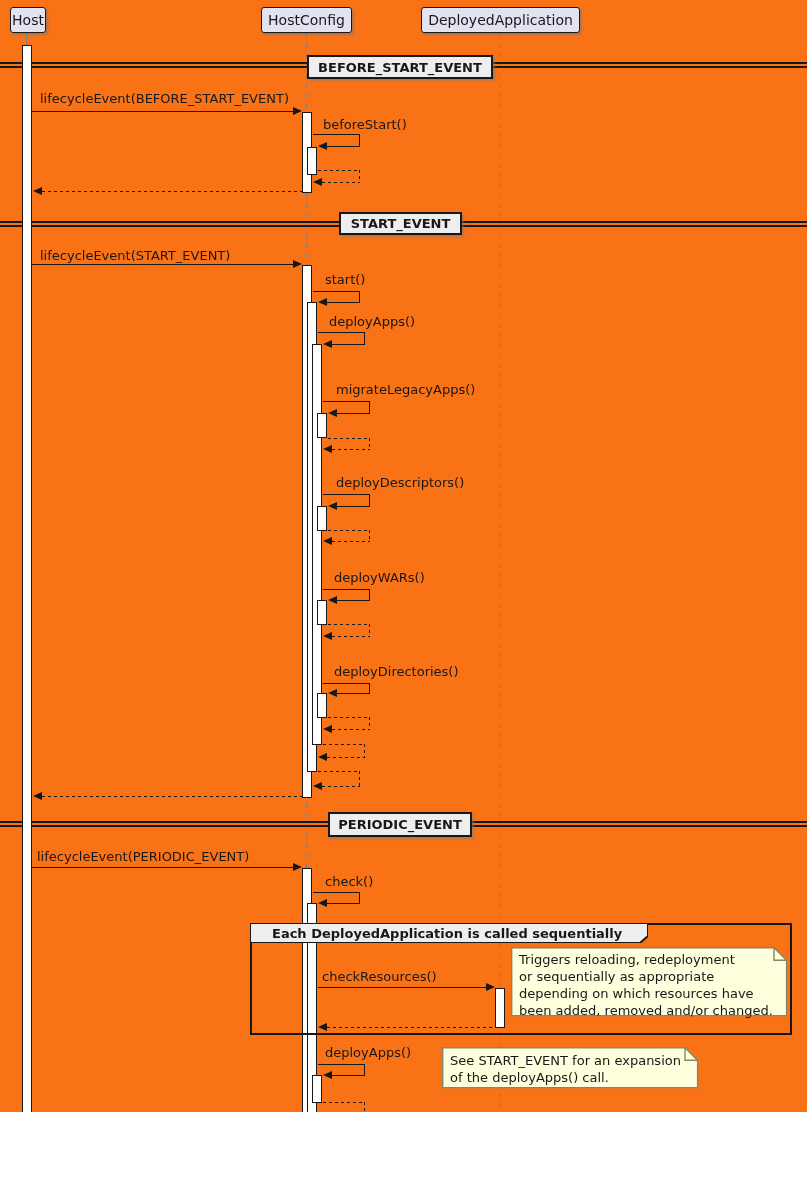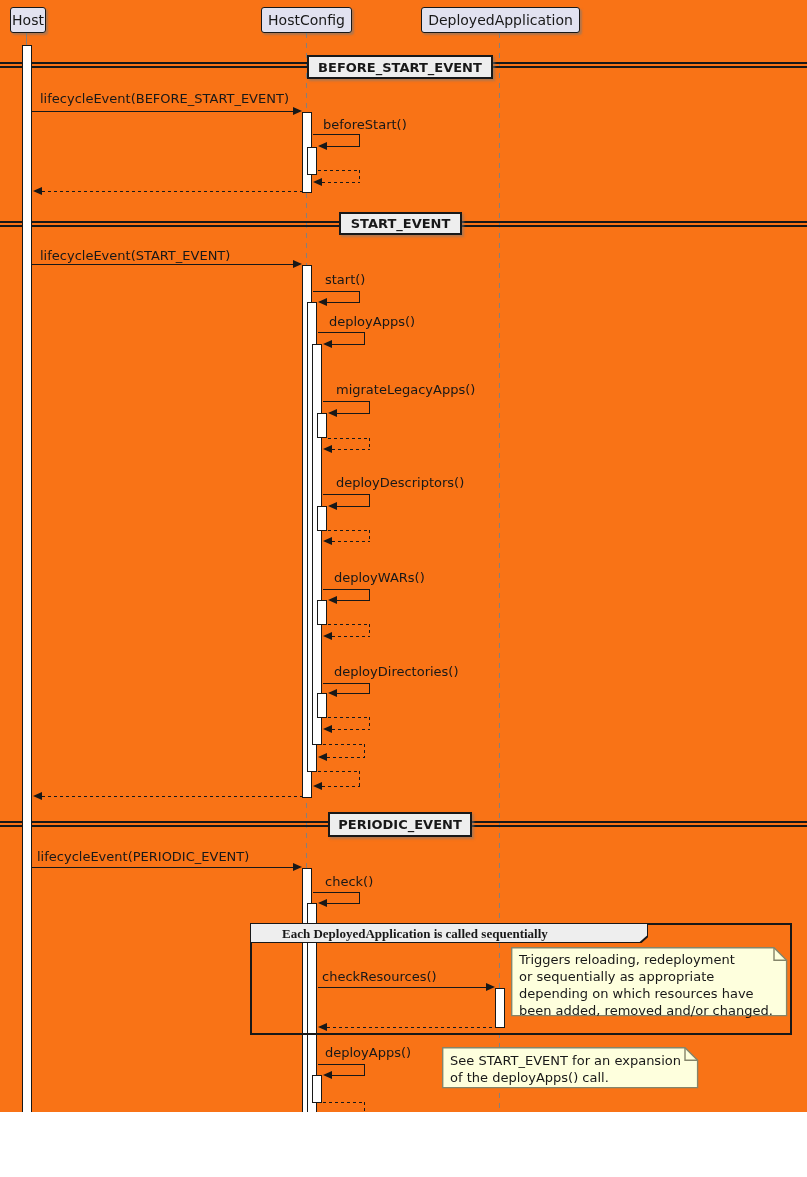--- a/index.html
+++ b/index.html
@@ -182,21 +182,21 @@
   <div class="msg" style="left:325px;top:874px;">check()</div>
   <div class="sh" style="left:313px;top:892px;width:47px;"></div>
   <div class="sv" style="left:359px;top:892px;height:12px;"></div>
   <div class="sh" style="left:326px;top:903px;width:34px;"></div>
   <div class="arl" style="left:318px;top:899px;"></div>
 
   <div class="frame" style="left:250px;top:923px;width:542px;height:112px;"></div>
   <svg style="left:250px;top:923px;" width="398" height="20" viewBox="0 0 398 20">
     <polygon points="0,0 398,0 398,13 390,20 0,20" fill="#EEEEEE" stroke="#181818" stroke-width="2"></polygon>
   </svg>
-  <div class="frame-title" style="left:282px;top:926px;font-family:Liberation Serif, serif;">Each DeployedApplication is called sequentially</div>
+  <div class="frame-title" style="left:272px;top:926px;">Each DeployedApplication is called sequentially</div>
 
   <svg style="left:511px;top:947px;" width="277" height="70" viewBox="0 0 277 70">
     <path d="M0.7,0.7 L263,0.7 L275.6,13.3 L275.6,68.6 L0.7,68.6 Z" fill="#FEFFDD" stroke="#85856A" stroke-width="1.4"></path>
     <path d="M263,0.7 L263,13.3 L275.6,13.3" fill="none" stroke="#85856A" stroke-width="1.4"></path>
   </svg>
   <div class="note-text" style="left:519px;top:951px;">Triggers reloading, redeployment</div>
   <div class="note-text" style="left:519px;top:968px;">or sequentially as appropriate</div>
   <div class="note-text" style="left:519px;top:1002px;">been added, removed and/or changed.</div>
   <div class="note-text" style="left:519px;top:985px;">depending on which resources have</div>
 

